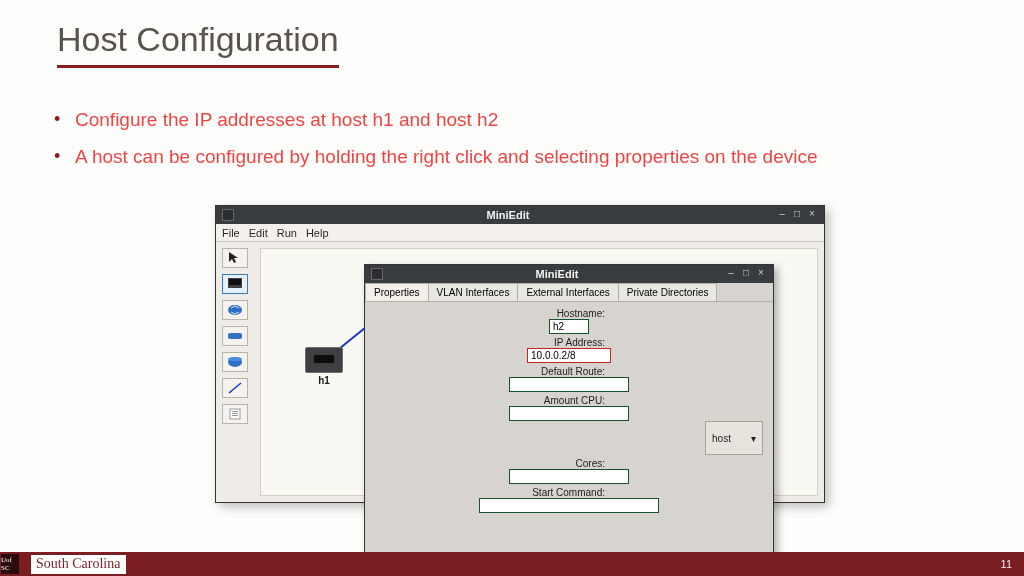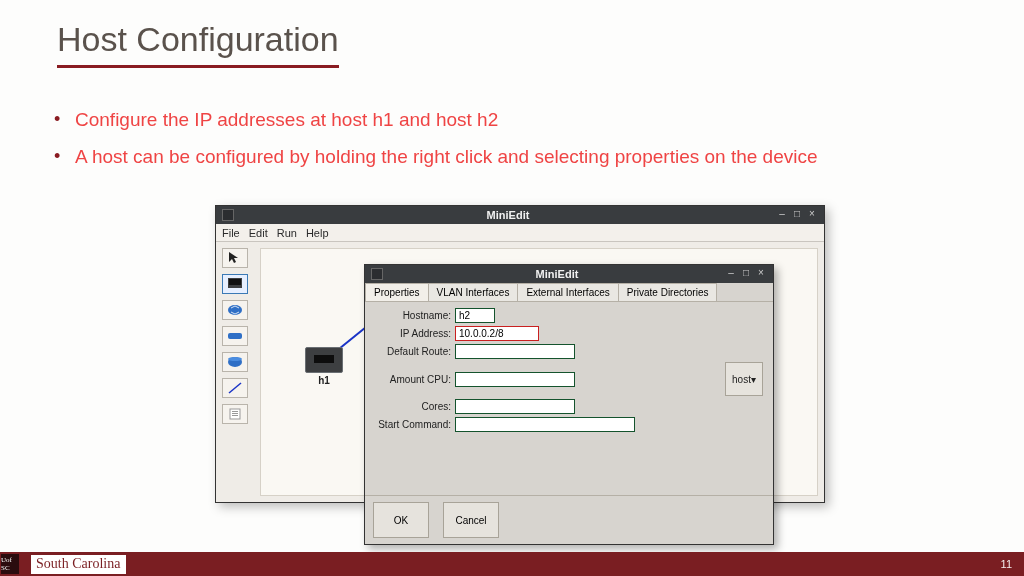--- a/index.html
+++ b/index.html
@@ -34,25 +34,25 @@
 
   .ctxmenu { position: absolute; background: #f8f6f1; border: 1px solid #b5b0a6; font-size: 10px; box-shadow: 2px 2px 4px rgba(0,0,0,.2); }
   .ctxmenu .item { padding: 2px 8px; }
   .ctxmenu .highlight { border: 1px solid #c92020; padding: 1px 7px; }
 
   .dialog { position: absolute; left: 364px; top: 264px; width: 410px; background: #d7d4cf; border: 1px solid #333; box-shadow: 4px 4px 8px rgba(0,0,0,.3); }
   .tabs { display: flex; background: #d7d4cf; border-bottom: 1px solid #b5b0a6; font-size: 10px; }
   .tab { padding: 3px 8px; background: #e9e7e2; border: 1px solid #b5b0a6; border-bottom: none; margin-right: -1px; cursor: pointer; }
   .tab.active { background: #f2efe9; }
   .form { padding: 6px 10px 4px 10px; font-size: 10px; color: #222; }
-  .row { display: flex; align-items: center; margin-bottom: 3px; }
+  .row { display: flex; align-items: center; margin-bottom: 3px; flex-direction: column; }
   .row label { width: 80px; text-align: right; padding-right: 4px; }
   .row input { height: 15px; font-size: 10px; padding: 0 3px; border: 1px solid #14532d; background: #fff; width: 120px; }
   .row .hlred { border: 1.5px solid #c92020; }
-  .row .sidebtn { margin-left: auto; height: 24px; font-size: 10px; padding: 16px 6px; background: #e6e3dd; border: 1px solid #a8a398; display: flex; align-items: center; gap: 0; }
+  .row .sidebtn { margin-left: auto; height: 24px; font-size: 10px; padding: 16px 6px; background: #e6e3dd; border: 1px solid #a8a398; display: flex; align-items: center; gap: 20px; }
   .dlgbtns { border-top: 1px solid #b5b0a6; padding: 6px 8px; display: flex; gap: 14px; }
   .dlgbtns button { width: 56px; height: 36px; font-size: 10px; background: #e6e3dd; border: 1px solid #a8a398; }
   .spacer { height: 56px; }
 
   .footer { position: absolute; left: 0; bottom: 0; width: 1024px; height: 24px; background: #7a1e22; display: flex; align-items: center; }
   .footer .logo1 { width: 18px; height: 20px; background: #2b0c0e; margin-left: 1px; color: #fff; font-size: 7px; line-height: 8px; text-align: left; padding-top: 2px; font-family: Georgia, serif; }
   .footer .logo2 { background: #fff; color: #7a1e22; font-family: Georgia, serif; font-size: 14px; padding: 1px 6px 2px 5px; margin-left: 12px; }
   .footer .pagenum { margin-left: auto; color: #f4eeee; font-size: 11px; margin-right: 12px; }
 </style>
 </head>

